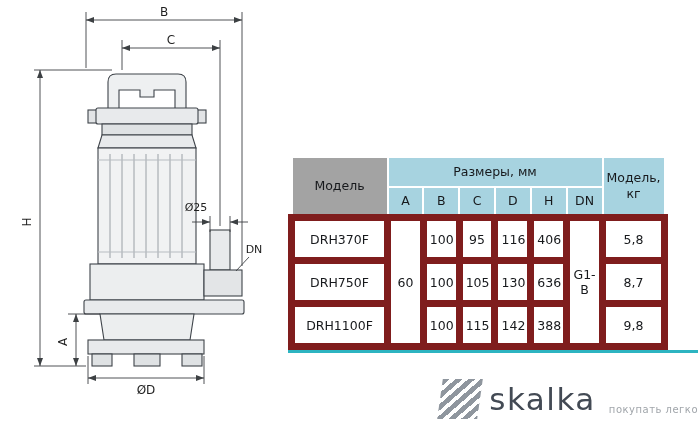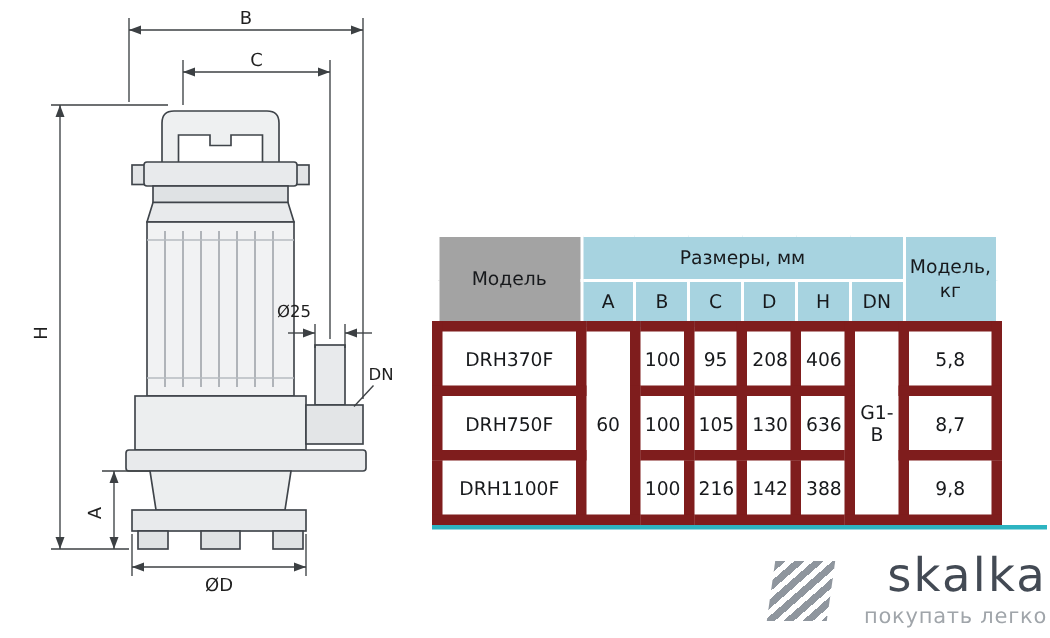--- a/index.html
+++ b/index.html
@@ -27,23 +27,23 @@
   }
   .col-model{width:88px}.col-a{width:34px}.col-b{width:42px}.col-c{width:36px}
   .col-d{width:40px}.col-h{width:40px}.col-dn{width:46px}.col-mass{width:54px}
   .accent-bar{height:3px;width:410px;}
   
   .logo{position:absolute;right:2px;bottom:6px;display:flex;align-items:center;gap:9px;}
   .logo-icon{
     width:40px;height:40px;transform:skewX(-8deg);
     background:repeating-linear-gradient(135deg,#8f969e 0 5px,#ffffff 5px 9px);
   }
-  .logo-text{display:flex;flex-direction:column;align-items:flex-end;}
+  .logo-text{display:flex;flex-direction:row;align-items:flex-end;}
   .logo-name{font-size:31px;color:#434a54;line-height:1;letter-spacing:1.5px;}
-  .logo-tagline{font-size:14px;color:#a0a5aa;margin-top:3px;letter-spacing:.5px;white-space:nowrap;padding-left:13px;}
+  .logo-tagline{font-size:10px;color:#a0a5aa;margin-top:3px;letter-spacing:.5px;white-space:nowrap;padding-left:13px;}
   
   .dim-text{font-family:"DejaVu Sans","Liberation Sans",sans-serif;}
 </style>
 </head>
 <body>
 
 <div class="canvas">
 
   <svg class="drawing" width="290" height="425" viewBox="0 0 290 425">
 
@@ -150,37 +150,37 @@
           <th class="col-h" style="background: rgb(167, 211, 224);">H</th>
           <th class="col-dn" style="background: rgb(167, 211, 224);">DN</th>
         </tr>
       </thead>
       <tbody>
         <tr>
           <td>DRH370F</td>
           <td rowspan="3">60</td>
           <td>100</td>
           <td>95</td>
-          <td>208</td>
+          <td>116</td>
           <td>406</td>
           <td rowspan="3">G1-B</td>
           <td>5,8</td>
         </tr>
         <tr>
           <td>DRH750F</td>
           <td>100</td>
           <td>105</td>
           <td>130</td>
           <td>636</td>
           <td>8,7</td>
         </tr>
         <tr>
           <td>DRH1100F</td>
           <td>100</td>
-          <td>216</td>
+          <td>115</td>
           <td>142</td>
           <td>388</td>
           <td>9,8</td>
         </tr>
       </tbody>
     </table>
     <div class="accent-bar" style="background: rgb(45, 180, 193);"></div>
   </div>
 
   <div class="logo">

